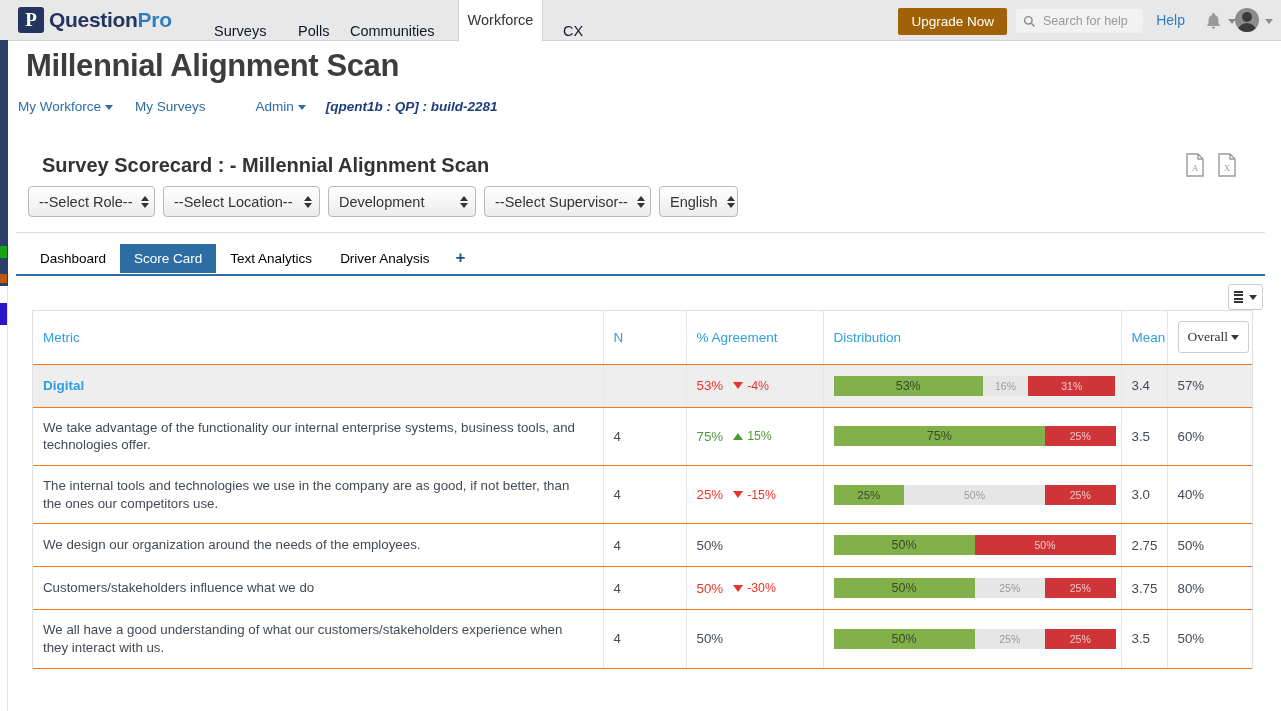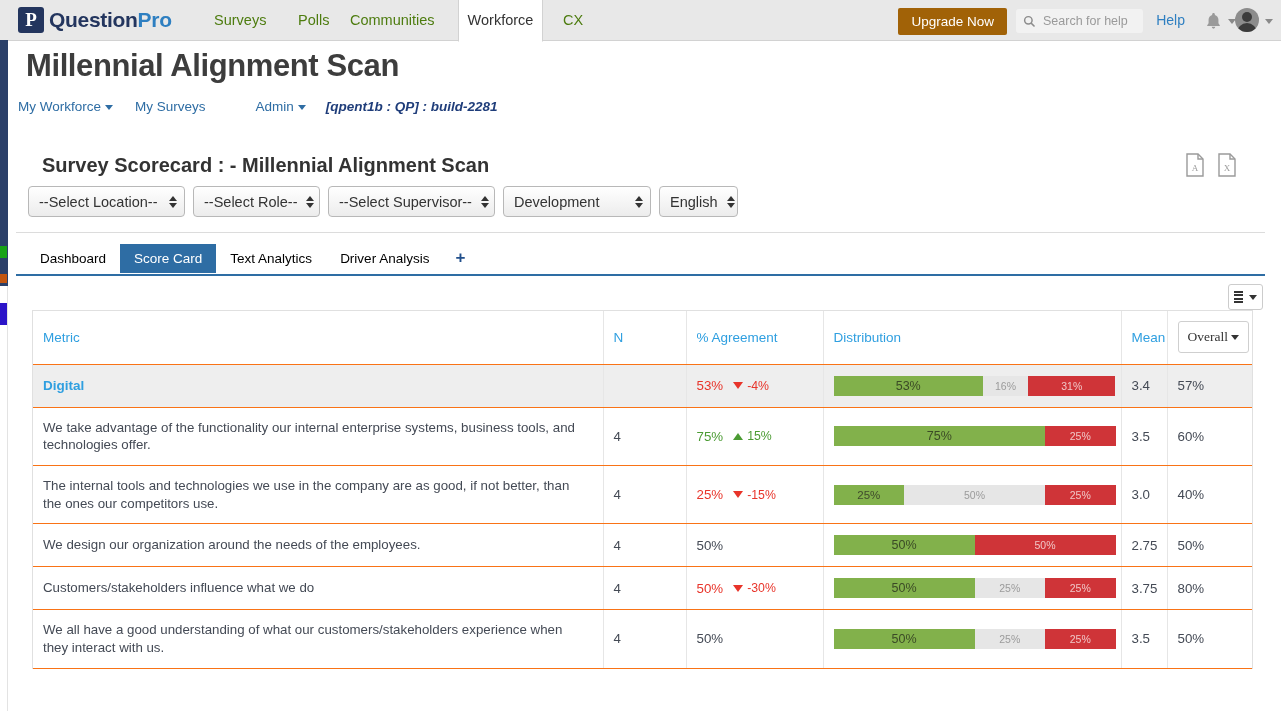--- a/index.html
+++ b/index.html
@@ -45,21 +45,21 @@
     font-size: 19px; font-weight: bold; line-height: 26px;
     text-align: center;
     font-family: "Liberation Serif", serif;
   }
   #logo-text { font-size: 21px; font-weight: bold; letter-spacing: -0.3px; }
   #logo-text .a { color: #23355e; }
   #logo-text .b { color: #2e7fc1; }
 
   .nav-link {
     position: absolute; top: 0; height: 41px; line-height: 41px;
-    color: #4d7c0f; font-size: 14.5px; padding: 0 10px;
+    color: #0f172a; font-size: 14.5px; padding: 11px 10px;
     cursor: pointer;
   }
   .nav-link.active {
     background: #ffffff; color: #333333;
     border-left: 1px solid #d2d2d2; border-right: 1px solid #d2d2d2;
     border-bottom: 1px solid #ffffff; height: 42px;
   }
 
   #upgrade-btn {
     position: absolute; right: 274px; top: 8px;
@@ -332,43 +332,43 @@
     <path d="M13 1v5h5" fill="none" stroke="#9a9a9a" stroke-width="1.4"></path>
     <text x="10" y="18" font-size="9" fill="#9a9a9a" text-anchor="middle" font-family="Liberation Serif, serif">A</text>
   </svg>
   <svg class="exp-icon" id="exp-xls" width="20" height="24" viewBox="0 0 20 24">
     <path d="M2 1h11l5 5v17H2z" fill="#ffffff" stroke="#9a9a9a" stroke-width="1.4"></path>
     <path d="M13 1v5h5" fill="none" stroke="#9a9a9a" stroke-width="1.4"></path>
     <text x="10" y="18" font-size="9" fill="#9a9a9a" text-anchor="middle" font-family="Liberation Serif, serif">X</text>
   </svg>
 
   <div id="filters">
+    <div class="sel" style="width:127px;">
+      <span>--Select Role--</span>
+      <span class="arrows">
+          <i class="up"></i>
+          <i class="dn"></i>
+        </span>
+    </div>
     <div class="sel" style="width:157px;">
       <span>--Select Location--</span>
       <span class="arrows">
           <i class="up"></i>
           <i class="dn"></i>
         </span>
     </div>
-    <div class="sel" style="width:127px;">
-      <span>--Select Role--</span>
+    <div class="sel" style="width:148px;">
+      <span>Development</span>
       <span class="arrows">
           <i class="up"></i>
           <i class="dn"></i>
         </span>
     </div>
     <div class="sel" style="width:167px;">
       <span>--Select Supervisor--</span>
-      <span class="arrows">
-          <i class="up"></i>
-          <i class="dn"></i>
-        </span>
-    </div>
-    <div class="sel" style="width:148px;">
-      <span>Development</span>
       <span class="arrows">
           <i class="up"></i>
           <i class="dn"></i>
         </span>
     </div>
     <div class="sel" style="width:79px;">
       <span>English</span>
       <span class="arrows">
           <i class="up"></i>
           <i class="dn"></i>

